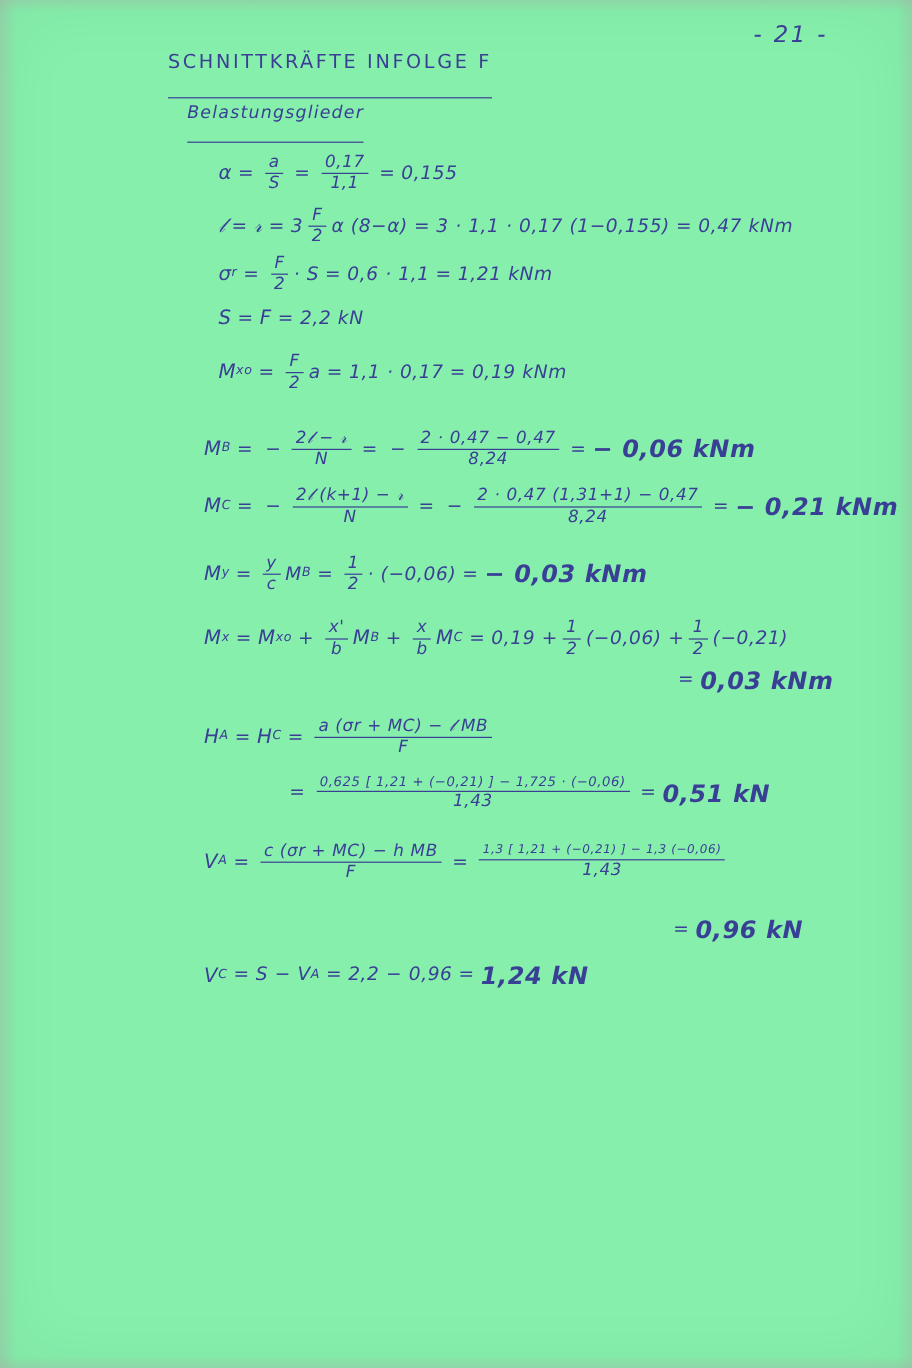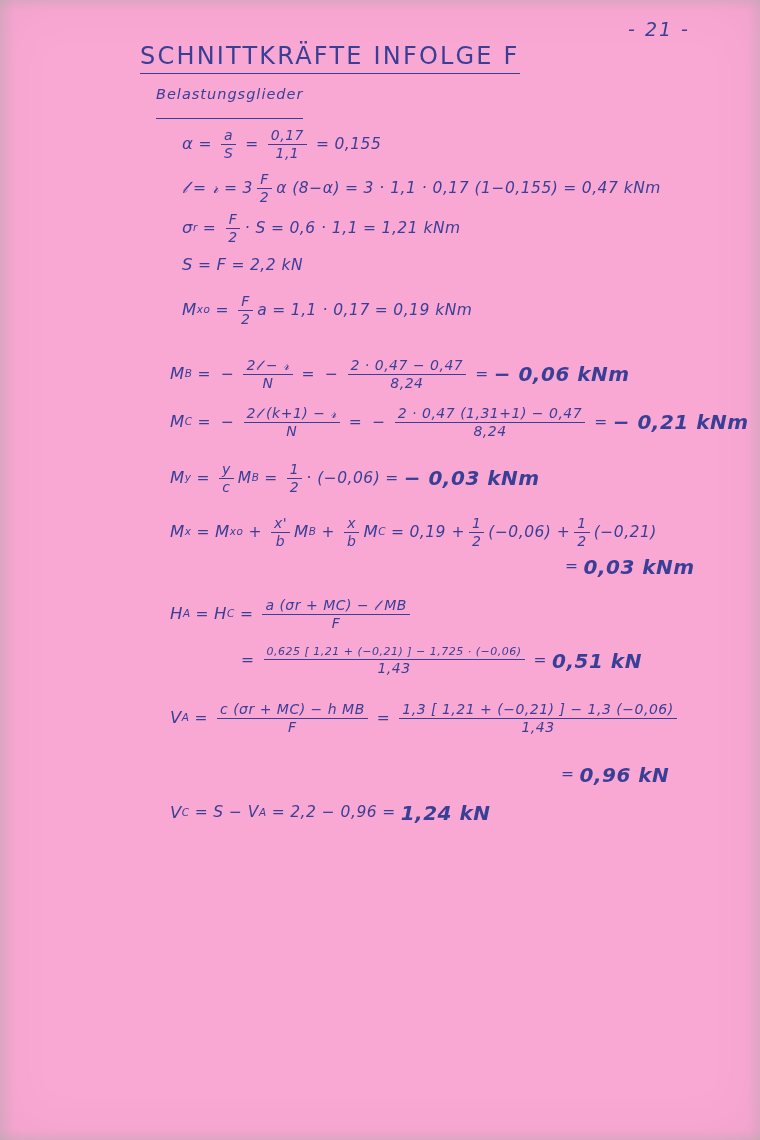--- a/index.html
+++ b/index.html
@@ -7,21 +7,21 @@
     padding: 0;
     background: #cfcfcf;
   }
   body {
     font-family: "DejaVu Sans", sans-serif;
   }
   #page {
     position: relative;
     width: 760px;
     height: 1140px;
-    background: #f9a8d4;
+    background: #86efac;
     overflow: hidden;
     box-shadow: inset 0 0 60px rgba(0,0,0,0.05);
   }
   
   #page::before {
     content: "";
     position: absolute;
     top: 0; left: 0; right: 0; bottom: 0;
     background:
       linear-gradient(90deg, rgba(170,170,165,0.35) 0px, rgba(255,255,255,0) 14px),
@@ -42,24 +42,24 @@
     position: absolute;
     top: 18px;
     left: 628px;
     font-size: 19px;
     letter-spacing: 2px;
   }
   #title {
     position: absolute;
     top: 42px;
     left: 140px;
-    font-size: 24px;
+    font-size: 16px;
     letter-spacing: 2.2px;
     border-bottom: 1.6px solid #3a3f96;
-    padding-bottom: 3px;
+    padding-bottom: 20px;
   }
   #subtitle {
     position: absolute;
     top: 86px;
     left: 156px;
     font-size: 14.5px;
     letter-spacing: 1px;
     border-bottom: 1.2px solid #3a3f96;
     padding-bottom: 16px;
   }
@@ -300,21 +300,21 @@
   <div class="eq ink hand" style="top:702px; left:170px;">
     <span class="var">V</span>
     <span class="sub">A</span>
     <span class="op">=</span>
     <span class="frac">
       <span class="num">c (σr + MC) − h MB</span>
       <span class="den">F</span>
     </span>
     <span class="op">=</span>
     <span class="frac">
-      <span class="num" style="font-size:14px;">1,3 [ 1,21 + (−0,21) ] − 1,3 (−0,06)</span>
+      <span class="num" style="font-size:10px;">1,3 [ 1,21 + (−0,21) ] − 1,3 (−0,06)</span>
       <span class="den">1,43</span>
     </span>
   </div>
   <div class="eq ink hand" style="top:764px; left:556px;">
     <span class="op">=</span>
     <span class="bigres">0,96 kN</span>
   </div>
 
   <div class="eq ink hand" style="top:802px; left:170px;">
     <span class="var">V</span>

